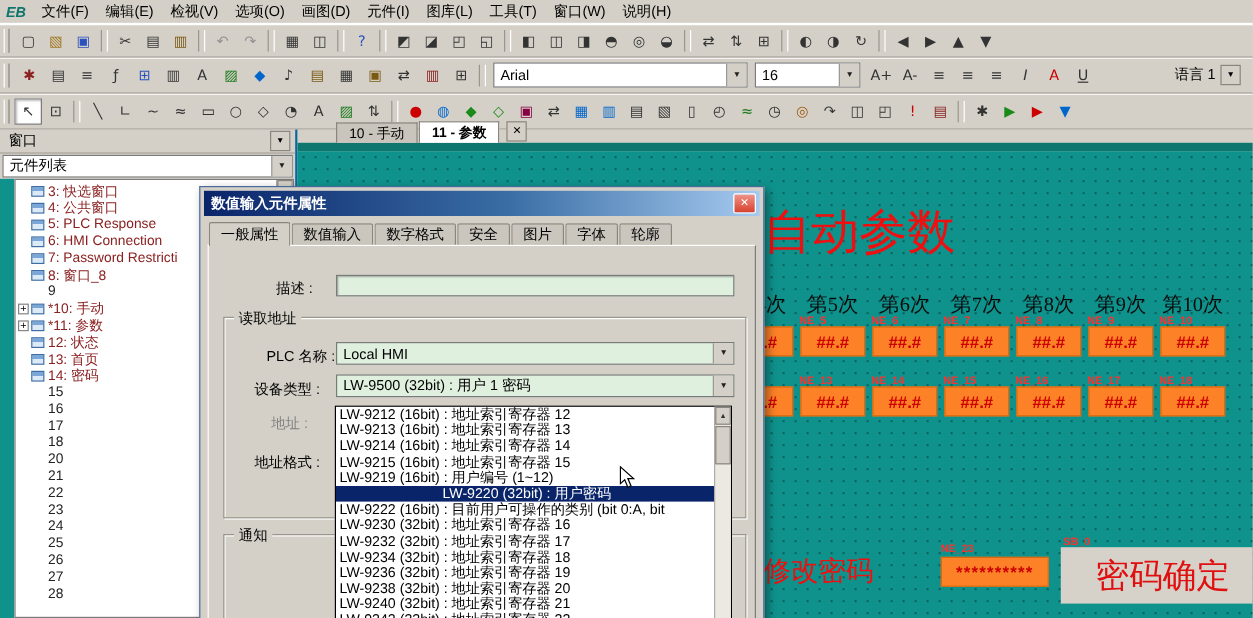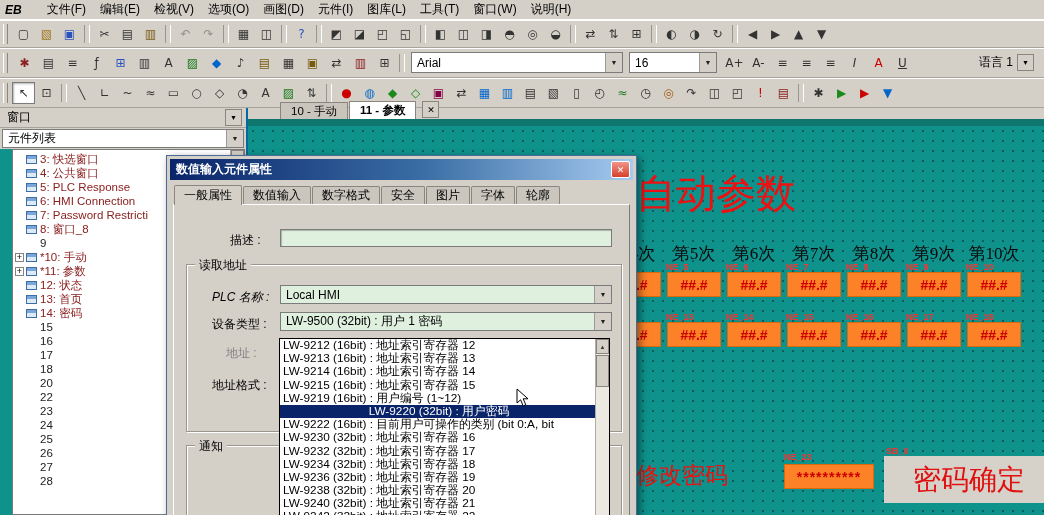--- a/index.html
+++ b/index.html
@@ -1,21 +1,21 @@
 <!DOCTYPE html>
 <html><head>
 <meta charset="utf-8">
 <style>
   html,body{margin:0;padding:0;}
   .app{position:relative;width:1044px;height:515px;overflow:hidden;background:#d4d0c8;
        font-family:"Liberation Sans","DejaVu Sans",sans-serif;font-size:12px;color:#000;}
   
   .menubar{position:absolute;left:0;top:0;width:100%;height:20px;display:flex;align-items:center;
            background:#d4d0c8;border-bottom:1px solid #fff;box-sizing:border-box;}
-  .logo{color:#000000;font-weight:bold;font-style:italic;margin:0 18px 0 5px;}
+  .logo{color:#0f766e;font-weight:bold;font-style:italic;margin:0 6px 0 5px;}
   .menu-items{display:flex;height:100%;align-items:center;}
   .menu-item{padding:2px 7px;white-space:nowrap;}
   
   .toolbar{position:absolute;left:0;width:100%;display:flex;align-items:center;background:#d4d0c8;
            border-bottom:1px solid #a8a49c;box-shadow:inset 0 1px 0 #ffffff;padding:0 2px;box-sizing:border-box;}
   .row1{top:20px;height:28px;}
   .row2{top:48px;height:30px;}
   .row3{top:78px;height:30px;}
   .iconset{display:flex;align-items:center;gap:1px;}
   .tbtn{width:21px;height:20px;display:flex;align-items:center;justify-content:center;
@@ -394,20 +394,25 @@
             <span class="tlabel">18</span>
           </div>
 
 
           <div class="trow plain">
             <span class="expander"></span>
             <span class="tree-icon"></span>
             <span class="tlabel">20</span>
           </div>
 
+          <div class="trow plain">
+            <span class="expander"></span>
+            <span class="tree-icon"></span>
+            <span class="tlabel">21</span>
+          </div>
 
           <div class="trow plain">
             <span class="expander"></span>
             <span class="tree-icon"></span>
             <span class="tlabel">22</span>
           </div>
 
           <div class="trow plain">
             <span class="expander"></span>
             <span class="tree-icon"></span>
@@ -567,21 +572,21 @@
         <span class="dtab">图片</span>
         <span class="dtab">字体</span>
         <span class="dtab">轮廓</span>
       </div>
     <div class="dlg-body">
       <span class="lbl" style="left:56px;top:27px;">描述 :</span>
       <div class="field green" style="left:106px;top:24px;width:332px;height:18px;"></div>
       <div class="grp" style="left:12px;top:59px;width:436px;height:168px;">
         <span class="grp-title">读取地址</span>
       </div>
-      <span class="lbl" style="left:38px;top:84px;font-style:italic;">PLC 名称 :</span>
+      <span class="lbl" style="left:48px;top:84px;">PLC 名称 :</span>
       <div class="combo dcombo" style="left:106px;top:80px;width:332px;">
         <span class="val">Local HMI</span>
         <span class="arrow"></span>
       </div>
       <span class="lbl" style="left:38px;top:111px;">设备类型 :</span>
       <div class="combo dcombo" style="left:106px;top:107px;width:332px;">
         <span class="val">LW-9500 (32bit) : 用户 1 密码</span>
         <span class="arrow"></span>
       </div>
       <span class="lbl disabled" style="left:52px;top:140px;">地址 :</span>

